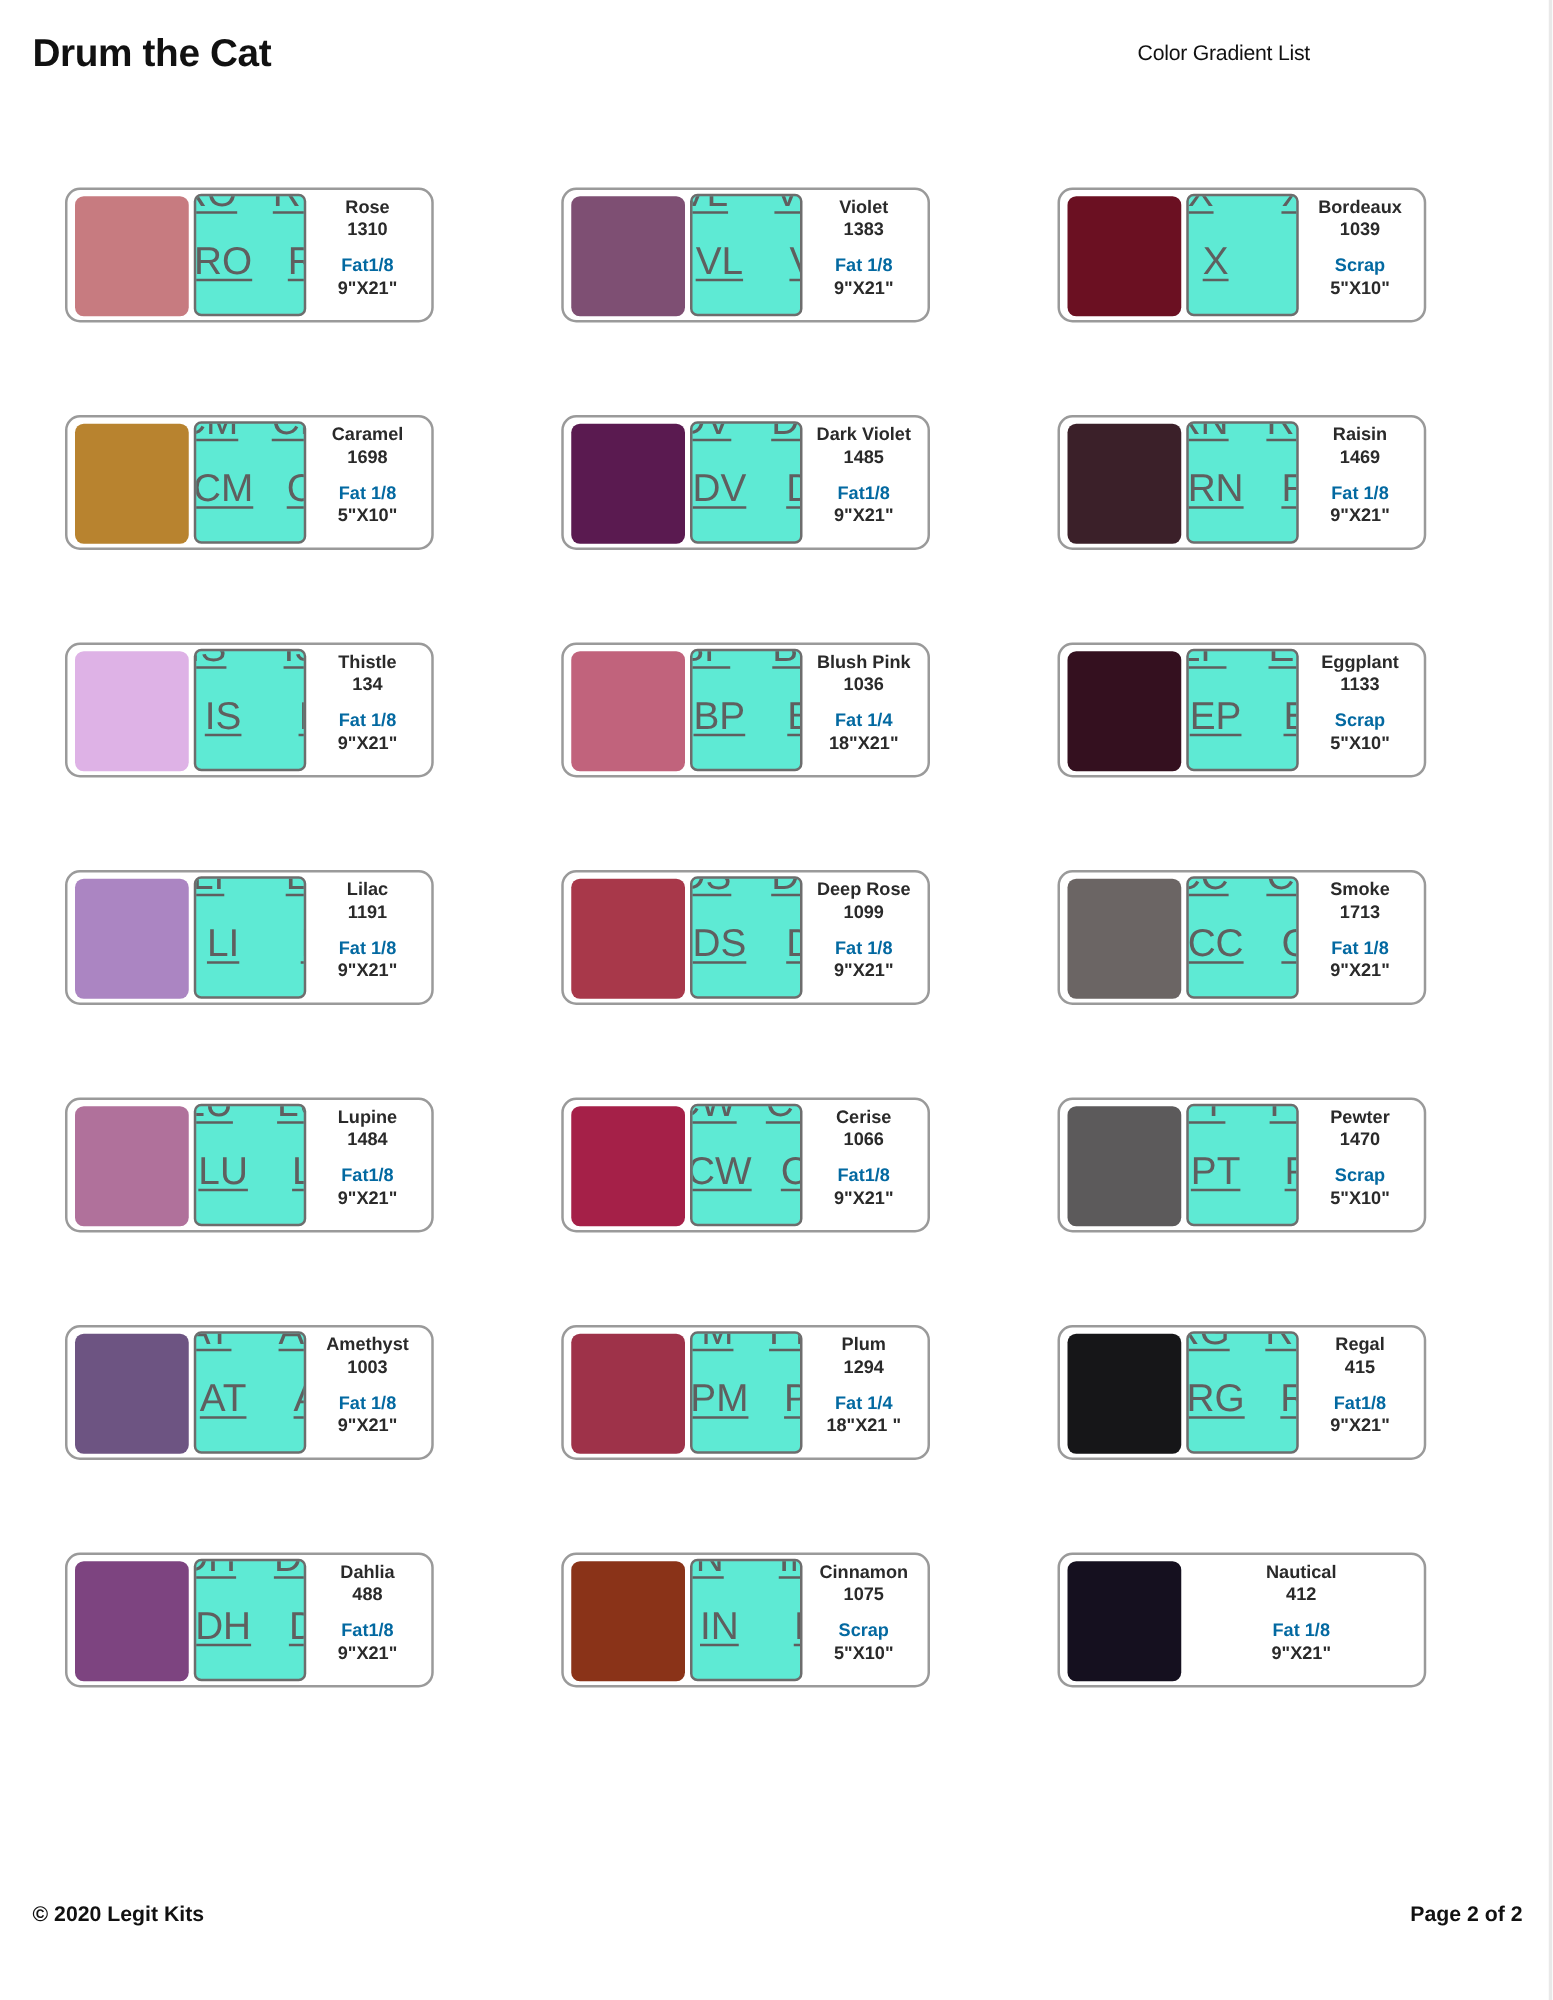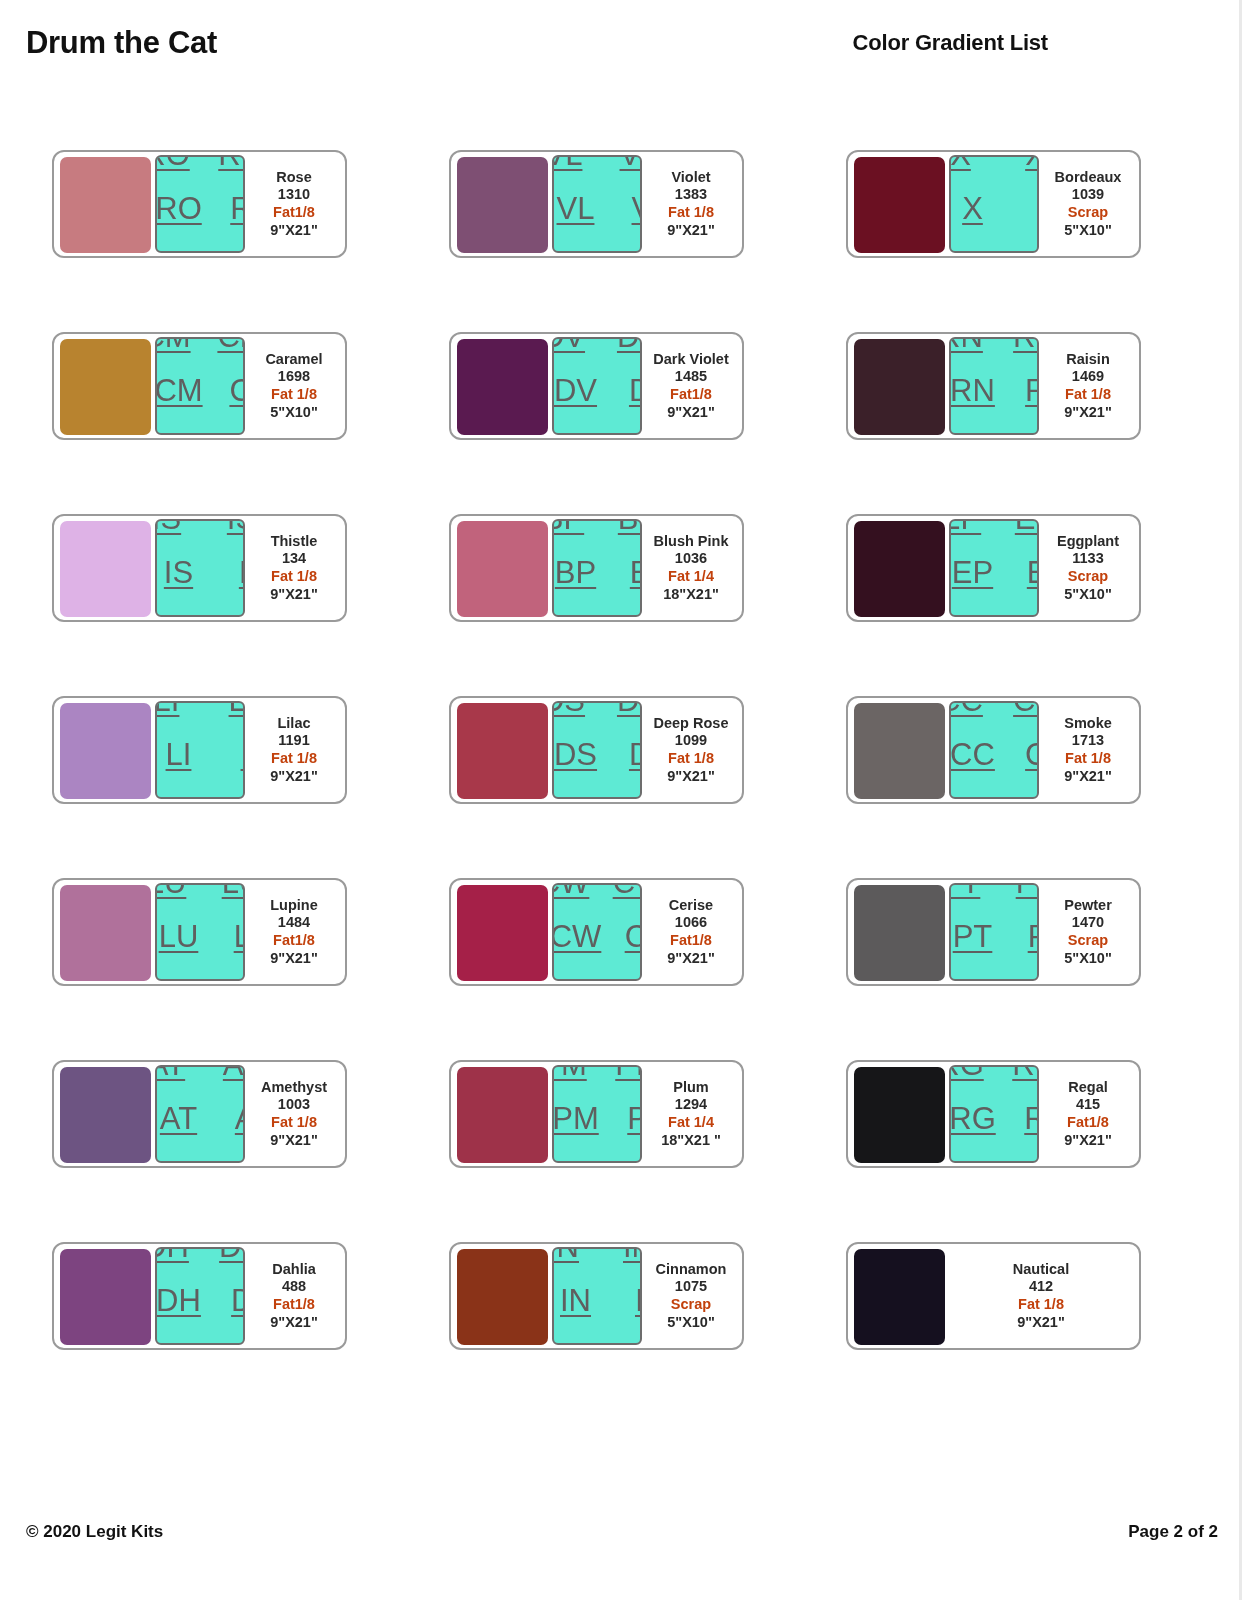--- a/index.html
+++ b/index.html
@@ -37,22 +37,22 @@
     align-items: center;
     justify-content: space-between;
   }
   .doc-title {
     font-size: 31px;
     font-weight: bold;
     letter-spacing: -0.3px;
     color: #111111;
   }
   .doc-subtitle {
-    font-size: 22px;
-    font-weight: bold;
+    font-size: 17px;
+    font-weight: normal;
     color: #111111;
     letter-spacing: -0.2px;
   }
 
   
   .grid {
     position: absolute;
     top: 150px;
     left: 52px;
     width: 1100px;
@@ -124,40 +124,40 @@
   .symbol-tile span:nth-child(5),
   .symbol-tile span:nth-child(6) {
     transform: translateX(-4px);
   }
 
   .info {
     flex: 1 1 auto;
     display: flex;
     flex-direction: column;
     align-items: center;
-    justify-content: center;
     text-align: center;
     padding-left: 4px;
     line-height: 1.22;
   }
   .info .name {
     font-size: 14.5px;
     font-weight: bold;
     color: #2a2a2a;
     white-space: nowrap;
   }
   .info .number {
     font-size: 14.5px;
     font-weight: bold;
     color: #2a2a2a;
   }
   .info .cut {
     font-size: 14.5px;
     font-weight: bold;
-    color: #c2410c;
+    color: #0369a1;
+    margin-top: 12px;
   }
   .info .size {
     font-size: 14.5px;
     font-weight: bold;
     color: #2a2a2a;
     white-space: nowrap;
   }
 
   
   .footer {

